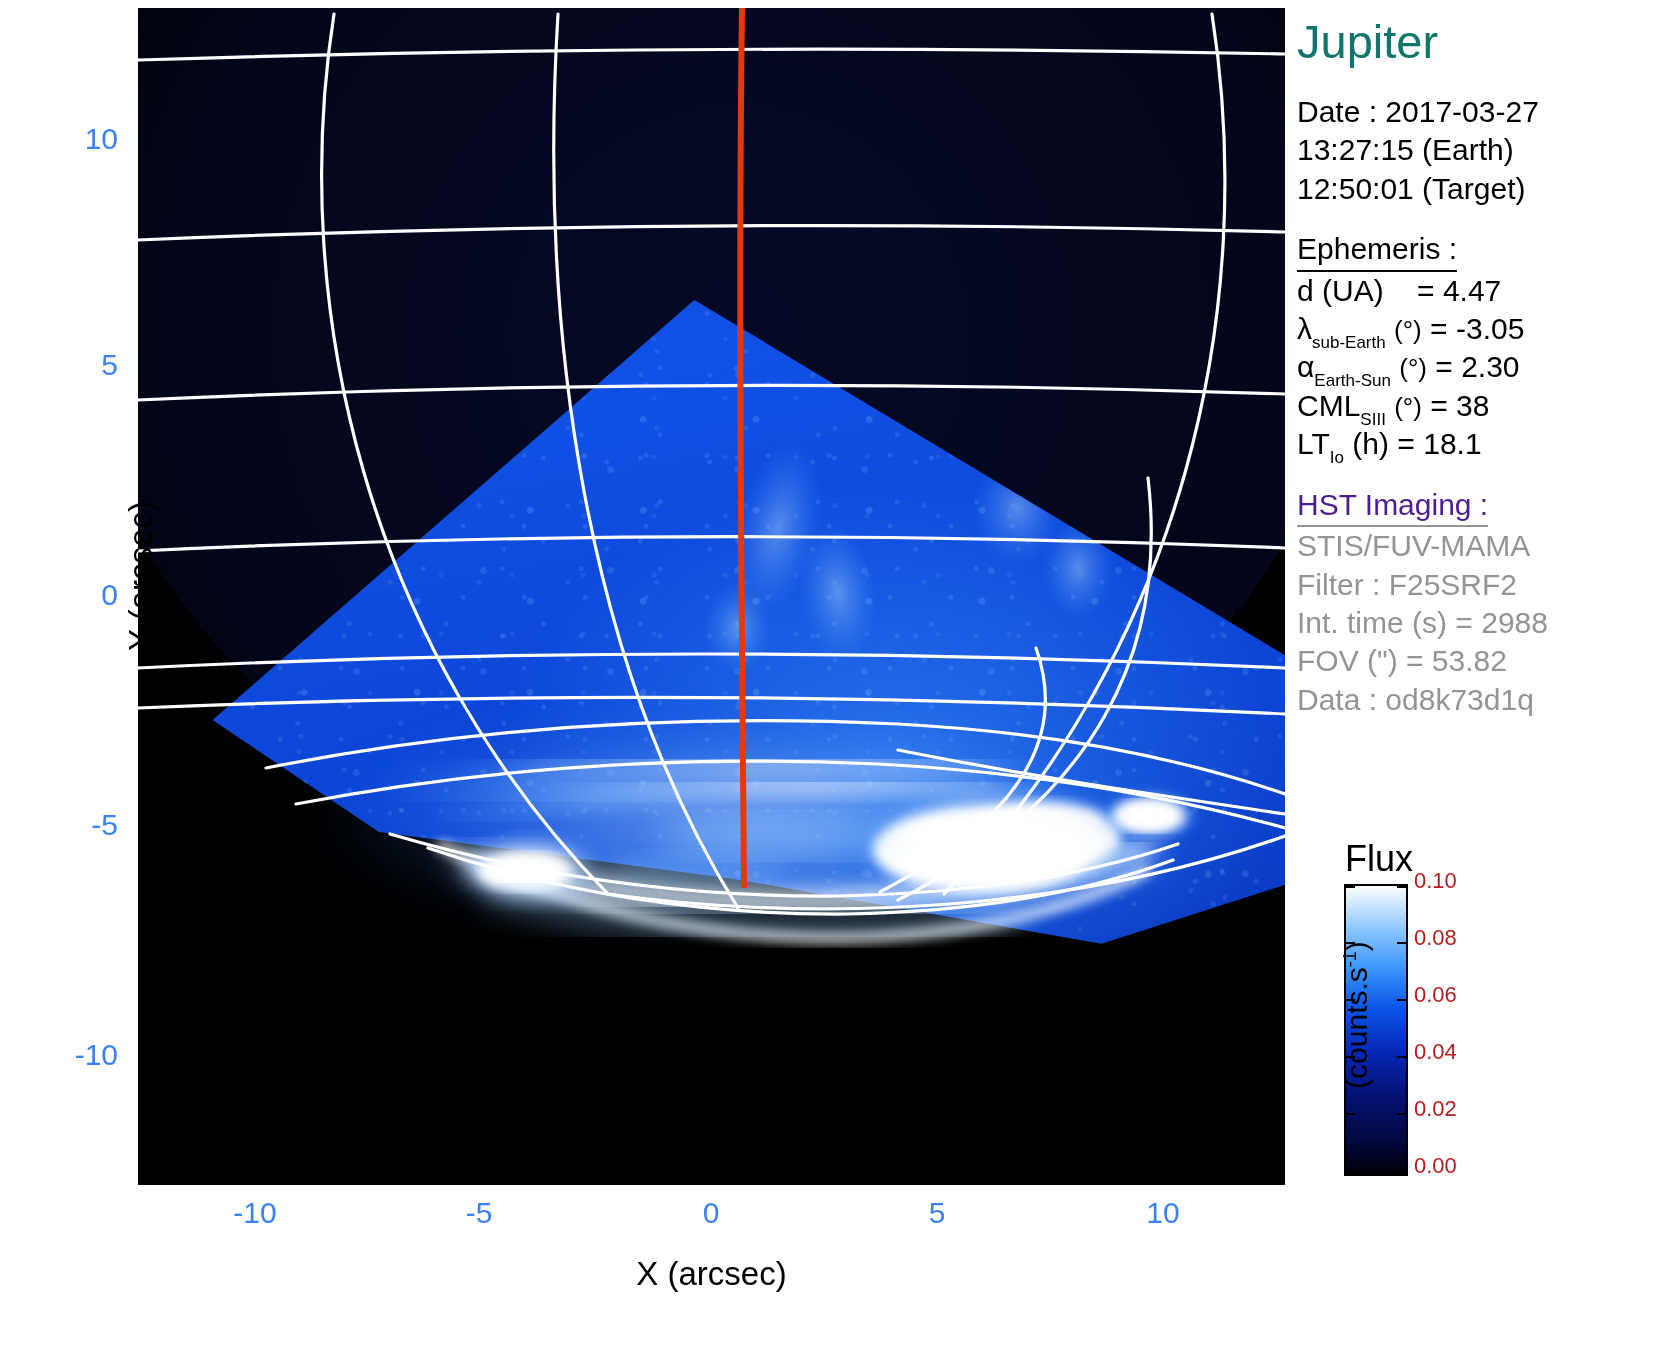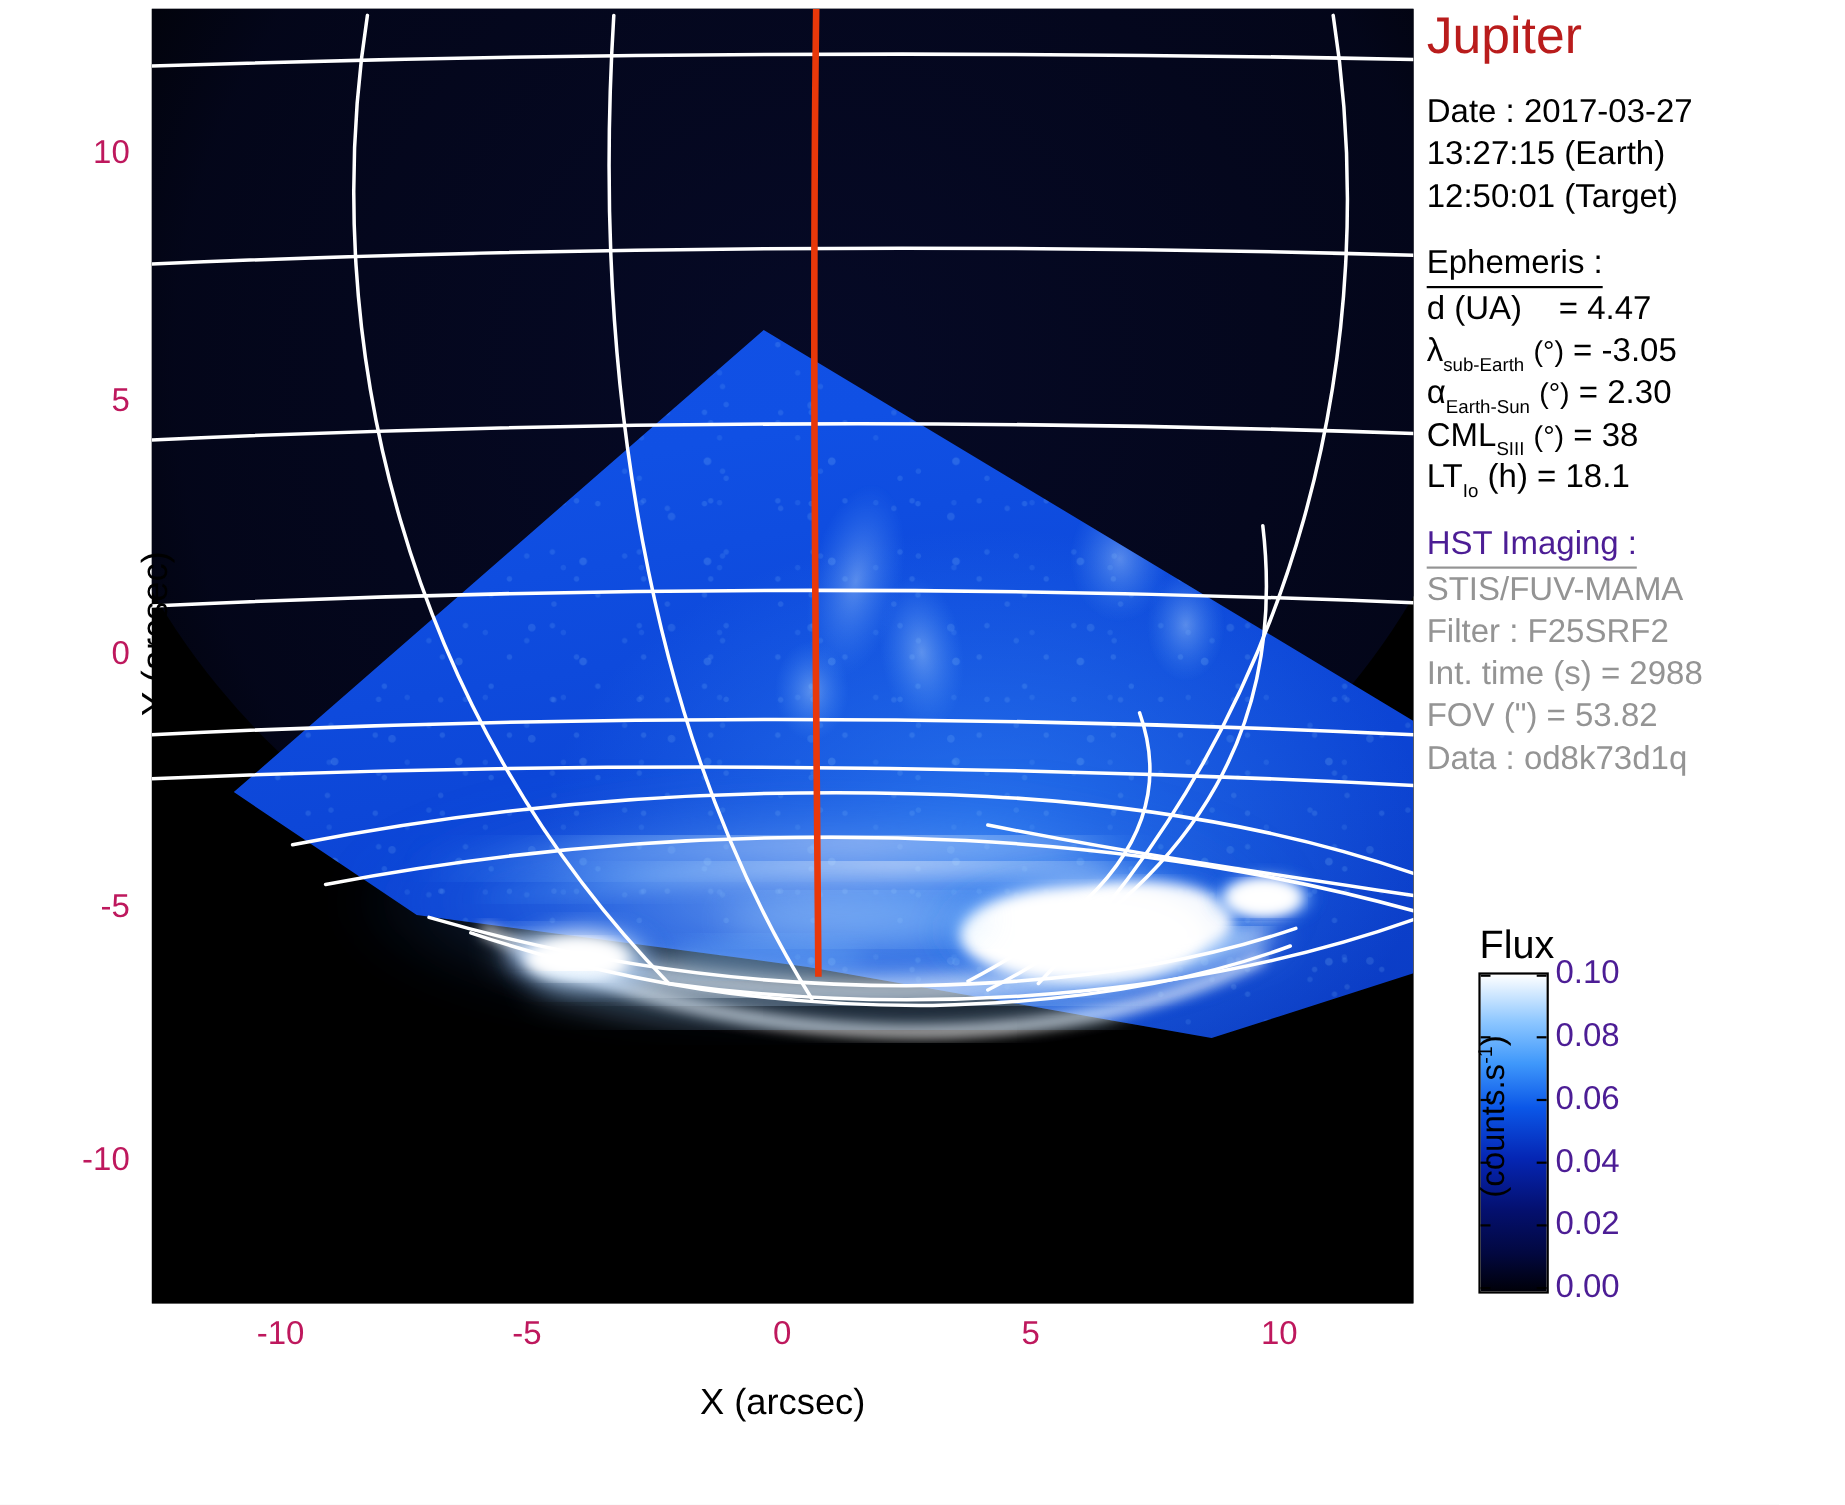--- a/index.html
+++ b/index.html
@@ -71,21 +71,21 @@
   #fov-streaks{ position:absolute; inset:0; opacity:.75;}
   
   #aurora{ position:absolute; inset:0; }
 
   
   #grid{ position:absolute; inset:0; }
 
   
   .tick-label{
     position:absolute;
-    color:#be185d;
+    color:#3b82f6;
     font-size:30px;
     font-family:"Liberation Sans", sans-serif;
     white-space:nowrap;
   }
   .ytick{ text-align:right; }
   #y-axis-title{
     position:absolute;
     left:-8px; top:556px;
     width:300px;
     transform: rotate(-90deg);
@@ -104,23 +104,23 @@
   }
 
   
   #info{
     position:absolute;
     left:1297px; top:0px;
     width:380px;
   }
   #target-title{
     font-size:47px;
-    color:#b91c1c;
+    color:#0f766e;
     line-height:1.0;
-    margin: 8px 0 0 0;
+    margin: 18px 0 0 0;
     white-space:nowrap;
   }
   .info-line{
     font-size:30px;
     color:#000;
     line-height:1.28;
     white-space:nowrap;
   }
   .hdr{
     font-size:30px;
@@ -161,22 +161,22 @@
   .cb-tick{
     position:absolute;
     width:9px; height:2px;
     background:#000;
   }
   .cb-tick.right{ left:51px; }
   .cb-tick.left{ left:0px; }
   .cb-label{
     position:absolute;
     left:1414px;
-    font-size:30px;
-    color:#4c1d95;
+    font-size:22px;
+    color:#b91c1c;
     white-space:nowrap;
   }
   #cb-unit{
     position:absolute;
     left:1210px; top:995px;
     width:300px;
     transform: rotate(-90deg);
     transform-origin: 150px 20px;
     text-align:center;
     font-size:30px;

